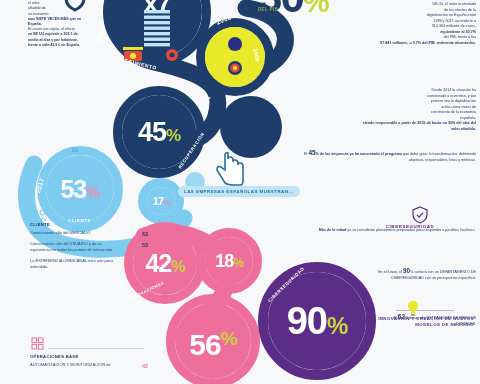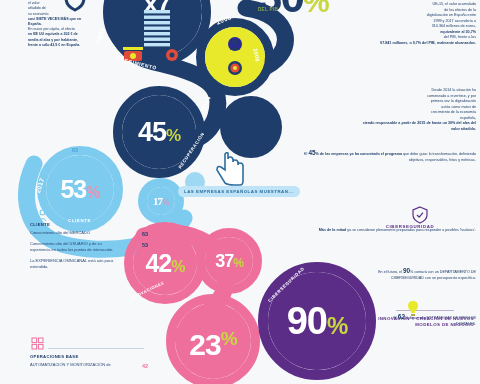--- a/index.html
+++ b/index.html
@@ -220,21 +220,21 @@
       <div class="num-lbl" style="font-size:25px;">
         <span>53</span>
         <span style="color:#f08fae;font-size:16px;">%</span>
       </div>
     </div>
   </div>
   <div class="abs" style="left:72px;top:147px;font-size:5.4px;font-weight:bold;color:#4aa3d6;">63</div>
   <div class="yr" style="left:32px;top:182px;transform:rotate(-72deg);color:#ffffff;">2017</div>
   <div class="arc-lbl" style="left:68px;top:218px;font-size:4.4px;">CLIENTE</div>
 
-  <div class="ring lightblue" style="left:138px;top:178px;width:46px;height:46px;font-family:Liberation Serif, serif;">
+  <div class="ring lightblue" style="left:138px;top:178px;width:46px;height:46px;">
     <div class="inner lightblue-fill">
       <div class="num-lbl" style="font-size:11px;">
         <span>17</span>
         <span style="color:#f08fae;font-size:8px;">%</span>
       </div>
     </div>
   </div>
 
   <div class="ring" style="left:185px;top:172px;width:20px;height:20px;background:#9fd8f2;"></div>
 
@@ -246,30 +246,30 @@
         <span>42</span>
         <span class="pc" style="font-size:16px;">%</span>
       </div>
     </div>
   </div>
   <div class="arc-lbl" style="left:128px;top:288px;font-size:4px;transform:rotate(-26deg);">INNOVACIONES</div>
 
   <div class="ring pink" style="left:196px;top:228px;width:66px;height:66px;">
     <div class="inner pink-fill">
       <div class="num-lbl" style="font-size:18px;">
-        <span>37</span>
+        <span>18</span>
         <span class="pc" style="font-size:12px;">%</span>
       </div>
     </div>
   </div>
 
   <div class="ring pink" style="left:166px;top:294px;width:94px;height:94px;">
     <div class="inner pink-fill">
       <div class="num-lbl" style="font-size:30px;align-items:flex-start;padding-top:8px;">
-        <span>23</span>
+        <span>56</span>
         <span class="pc" style="font-size:19px;">%</span>
       </div>
     </div>
   </div>
 
   <div class="ring purple" style="left:258px;top:262px;width:118px;height:118px;">
     <div class="inner" style="background:#5b2d87;">
       <div class="num-lbl" style="font-size:38px;">
         <span>90</span>
         <span class="pc" style="font-size:24px;">%</span>

